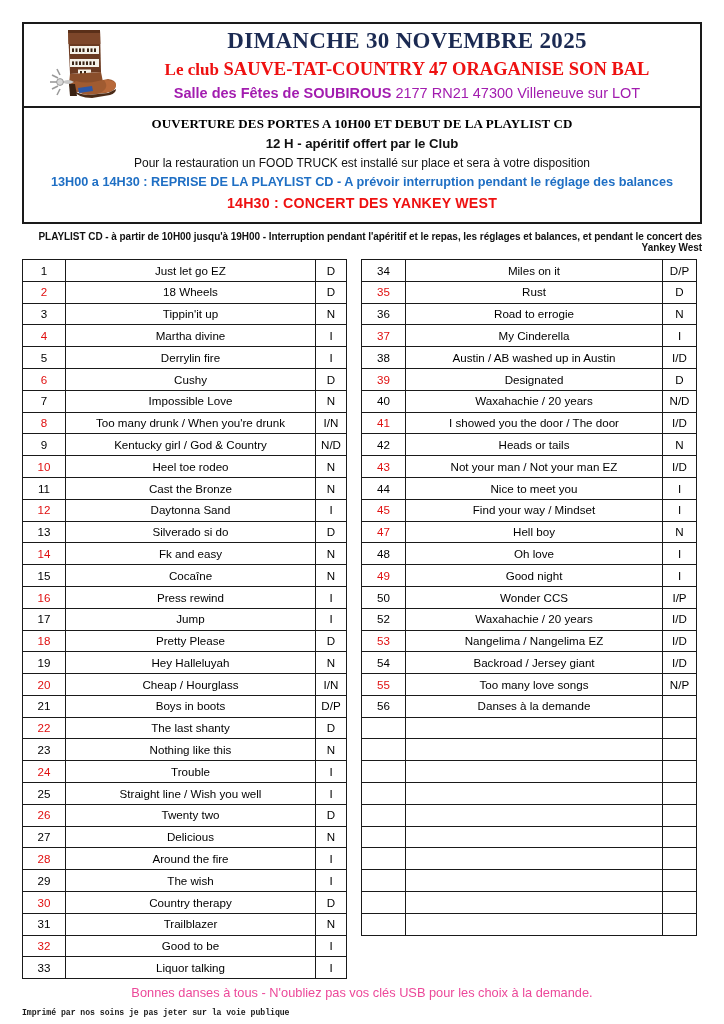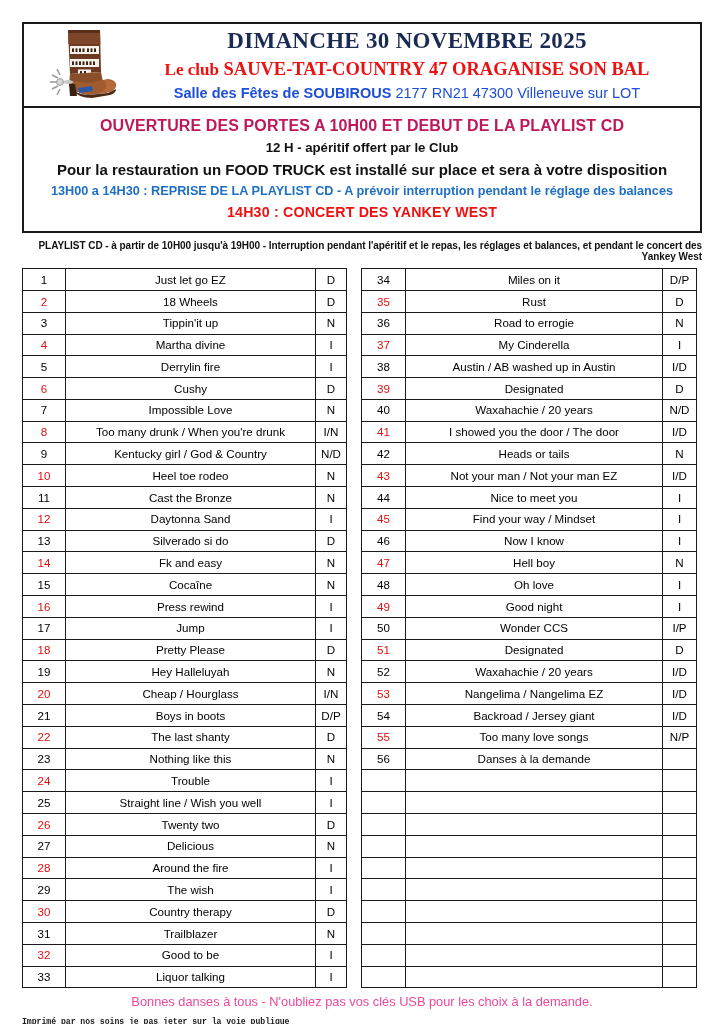--- a/index.html
+++ b/index.html
@@ -60,52 +60,53 @@
     font-weight: bold;
     font-size: 18.5px;
     color: #ee1111;
     line-height: 1.3;
     margin-top: 1px;
   }
   .h-line2 .club-word { font-size: 17px; }
   .h-line3 {
     font-family: "Liberation Sans", sans-serif;
     font-size: 14.5px;
-    color: #1d4ed8;
+    color: #a21caf;
     line-height: 1.35;
     margin-top: 3px;
   }
   .h-line3 b { font-weight: bold; }
 
   
   .info-box {
     border: 2px solid #1a1a1a;
     border-top: none;
     box-sizing: border-box;
     padding: 6px 8px 7px 8px;
     text-align: center;
     background: #fff;
   }
   .info-1 {
-    color: #be185d;
-    font-weight: bold;
-    font-size: 16px;
+    color: #000000;
+    font-weight: bold;
+    font-size: 13px;
     line-height: 1.5;
     letter-spacing: 0.1px;
+    font-family: Liberation Serif, serif;
   }
   .info-2 {
     color: #111;
     font-weight: bold;
     font-size: 13.2px;
     line-height: 1.55;
   }
   .info-3 {
     color: #111;
-    font-weight: bold;
-    font-size: 15px;
+    font-weight: normal;
+    font-size: 12px;
     line-height: 1.55;
   }
   .info-4 {
     color: #1f6fc4;
     font-weight: bold;
     font-size: 12.7px;
     line-height: 1.55;
   }
   .info-5 {
     color: #ee1111;
@@ -501,50 +502,40 @@
             <td class="c-num">44</td>
             <td class="c-title">Nice to meet you</td>
             <td class="c-code">I</td>
           </tr>
           <tr>
             <td class="c-num red">45</td>
             <td class="c-title">Find your way / Mindset</td>
             <td class="c-code">I</td>
           </tr>
           <tr>
-            <td class="c-num">46</td>
-            <td class="c-title">Now I know</td>
-            <td class="c-code">I</td>
-          </tr>
-          <tr>
             <td class="c-num red">47</td>
             <td class="c-title">Hell boy</td>
             <td class="c-code">N</td>
           </tr>
           <tr>
             <td class="c-num">48</td>
             <td class="c-title">Oh love</td>
             <td class="c-code">I</td>
           </tr>
           <tr>
             <td class="c-num red">49</td>
             <td class="c-title">Good night</td>
             <td class="c-code">I</td>
           </tr>
           <tr>
             <td class="c-num">50</td>
             <td class="c-title">Wonder CCS</td>
             <td class="c-code">I/P</td>
           </tr>
           <tr>
-            <td class="c-num red">51</td>
-            <td class="c-title">Designated</td>
-            <td class="c-code">D</td>
-          </tr>
-          <tr>
             <td class="c-num">52</td>
             <td class="c-title">Waxahachie / 20 years</td>
             <td class="c-code">I/D</td>
           </tr>
           <tr>
             <td class="c-num red">53</td>
             <td class="c-title">Nangelima / Nangelima EZ</td>
             <td class="c-code">I/D</td>
           </tr>
           <tr>

